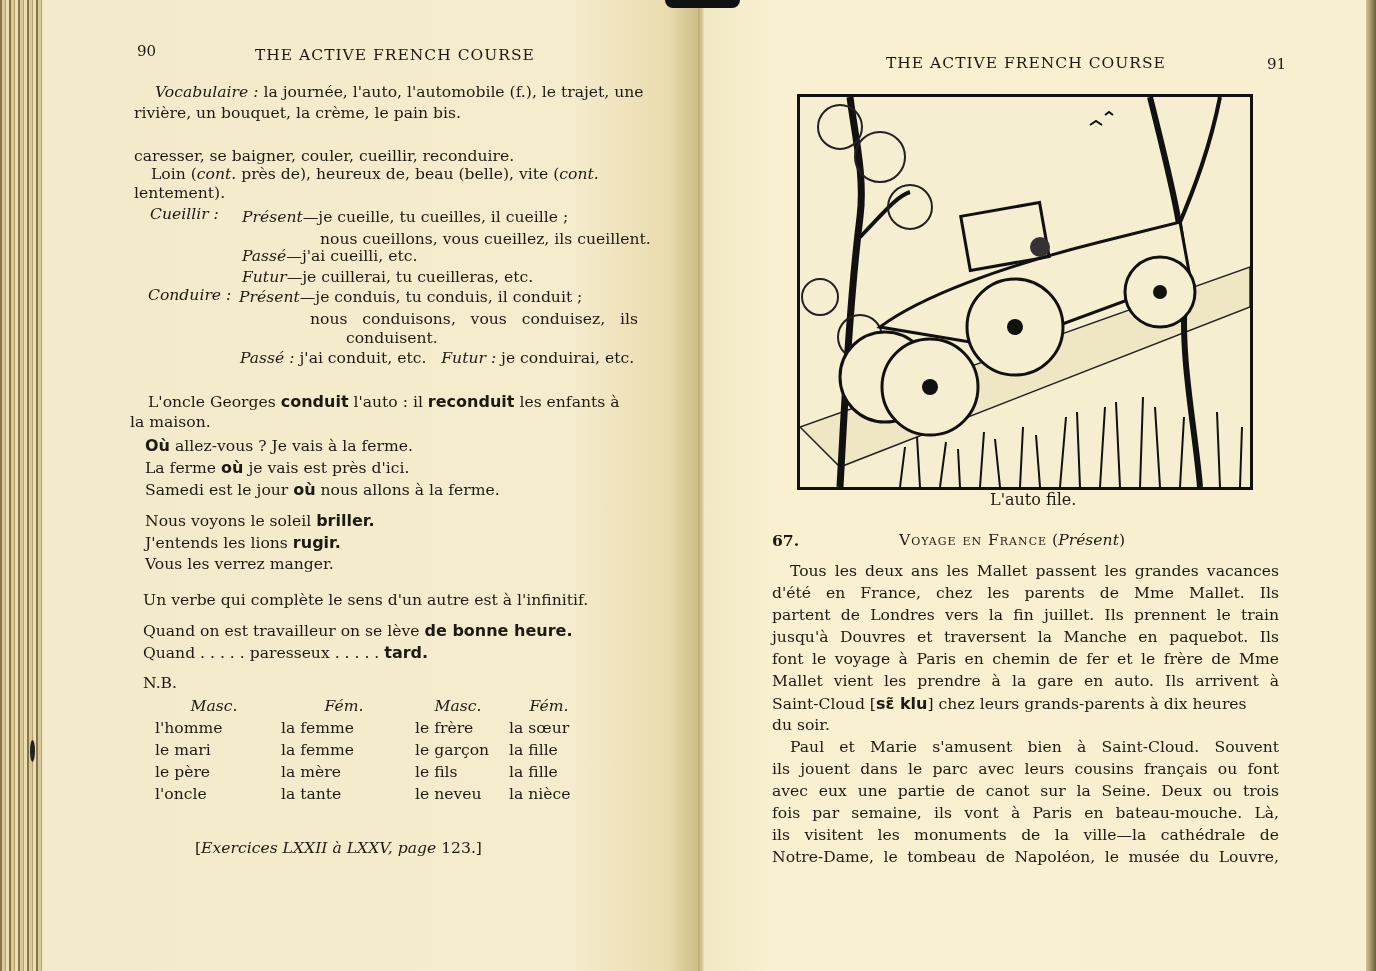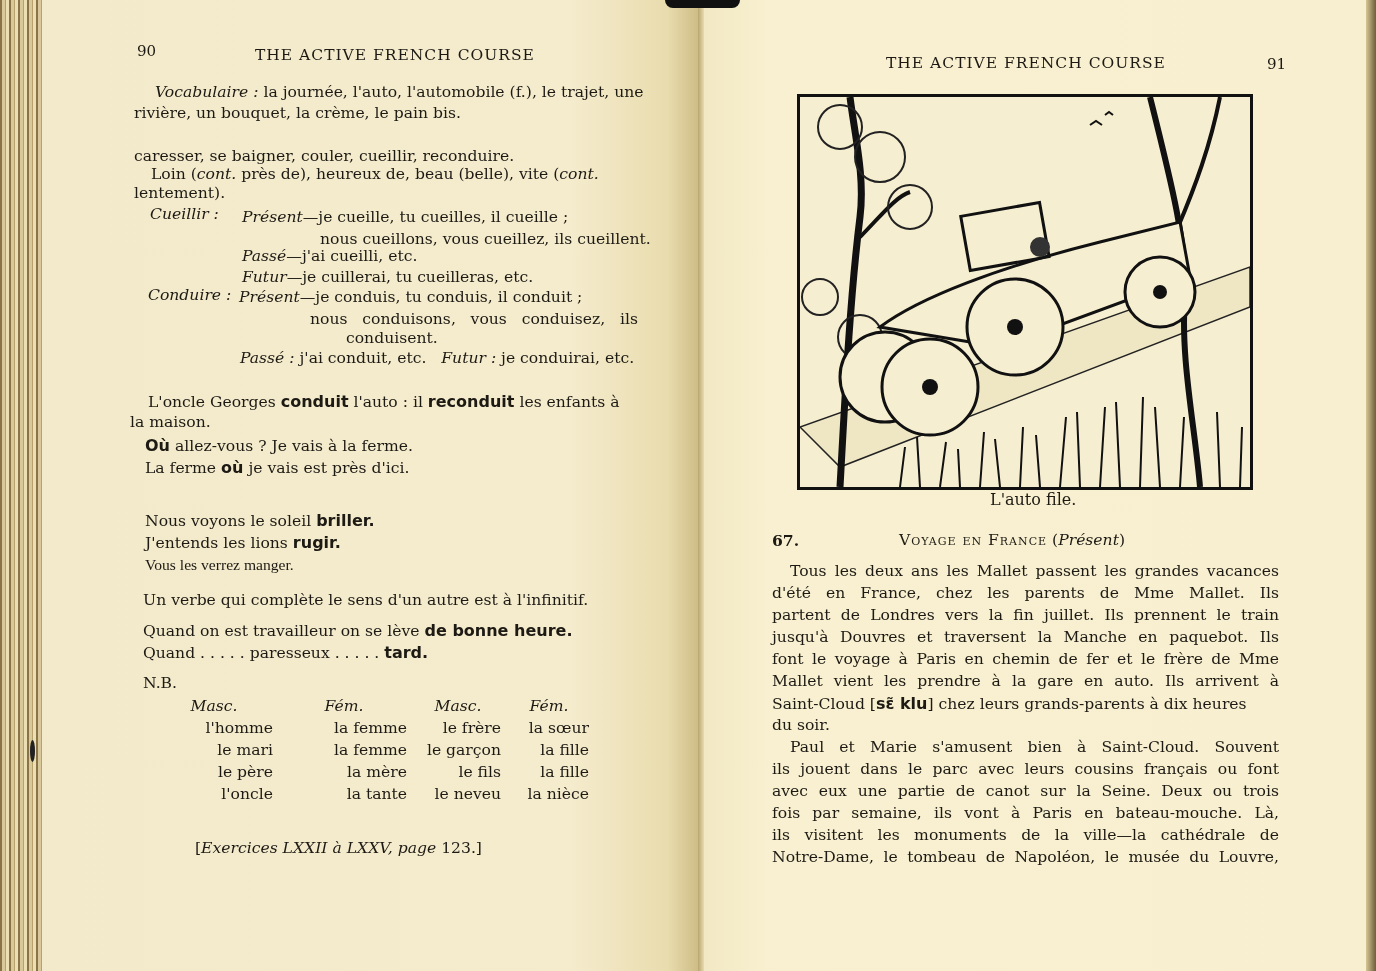--- a/index.html
+++ b/index.html
@@ -33,21 +33,21 @@
 
   .txt { position:absolute; font-size:15.6px; line-height:21px; white-space:nowrap; }
   .b { font-family:"DejaVu Sans", sans-serif; font-weight:bold; font-size:16px; }
   .i { font-style:italic; }
   .sc { font-variant:small-caps; letter-spacing:1px; }
   .just { white-space:normal; text-align:justify; text-align-last:justify; }
 
   .figure { position:absolute; left:797px; top:94px; width:450px; height:390px; border:3px solid #111; background:#f6eed0; overflow:hidden; }
   .caption { position:absolute; left:990px; top:490px; font-size:16px; }
   table.nb { position:absolute; left:155px; top:695px; border-collapse:collapse; font-size:15.6px; }
-  table.nb td, table.nb th { padding:0 8px 0 0; line-height:22px; text-align:right; font-weight:normal; }
+  table.nb td, table.nb th { padding:0 8px 0 0; line-height:22px; text-align:left; font-weight:normal; }
   table.nb th { font-style:italic; text-align:center; }
 </style>
 </head>
 <body>
 
 <div class="spread">
   <div class="top-shadow"></div>
   <div class="page-edges-left"></div>
   <div class="page-edge-mark"></div>
   <div class="left-page"></div>
@@ -78,24 +78,25 @@
   <div class="txt" style="left:310px;top:309px;width:328px;">
       <div class="just">nous conduisons, vous conduisez, ils</div>
     </div>
   <div class="txt" style="left:346px;top:328px;">conduisent.</div>
   <div class="txt" style="left:240px;top:348px;"><span class="i">Passé :</span><span> j'ai conduit, etc.</span>&nbsp;&nbsp;&nbsp;<span class="i">Futur :</span><span> je conduirai, etc.</span></div>
 
   <div class="txt" style="left:148px;top:391px;"><span>L'oncle Georges </span><span class="b">conduit</span><span> l'auto :  il </span><span class="b">reconduit</span><span> les enfants à</span></div>
   <div class="txt" style="left:130px;top:412px;">la maison.</div>
   <div class="txt" style="left:145px;top:435px;"><span class="b">Où</span><span> allez-vous ?   Je vais à la ferme.</span></div>
   <div class="txt" style="left:145px;top:457px;"><span>La ferme </span><span class="b">où</span><span> je vais est près d'ici.</span></div>
+  <div class="txt" style="left:145px;top:479px;"><span>Samedi est le jour </span><span class="b">où</span><span> nous allons à la ferme.</span></div>
 
   <div class="txt" style="left:145px;top:510px;"><span>Nous voyons le soleil </span><span class="b">briller.</span></div>
   <div class="txt" style="left:145px;top:532px;"><span>J'entends les lions </span><span class="b">rugir.</span></div>
-  <div class="txt" style="left:145px;top:554px;font-family:Liberation Serif, serif;">Vous les verrez manger.</div>
+  <div class="txt" style="left:145px;top:554px;">Vous les verrez manger.</div>
 
   <div class="txt" style="left:143px;top:590px;">Un verbe qui complète le sens d'un autre est à l'infinitif.</div>
   <div class="txt" style="left:143px;top:620px;"><span>Quand on est travailleur on se lève </span><span class="b">de bonne heure.</span></div>
   <div class="txt" style="left:143px;top:642px;"><span>Quand . . . . . paresseux   . . . . . </span><span class="b">tard.</span></div>
   <div class="txt" style="left:143px;top:673px;">N.B.</div>
 
   <table class="nb">
     <thead>
       <tr>
         <th style="width:118px">Masc.</th>

